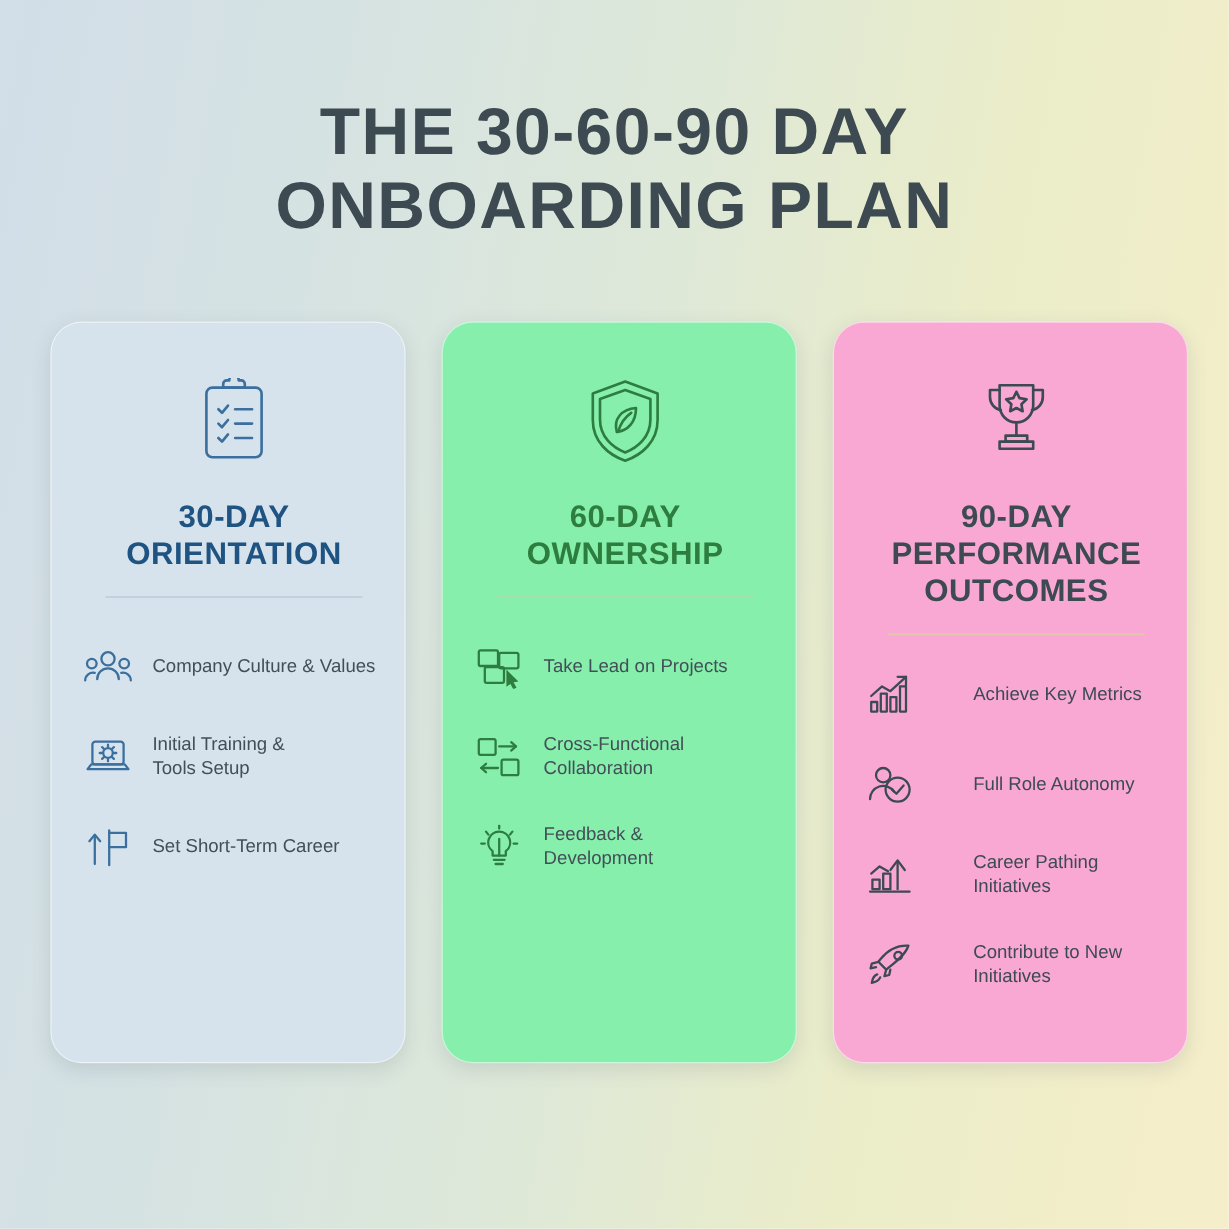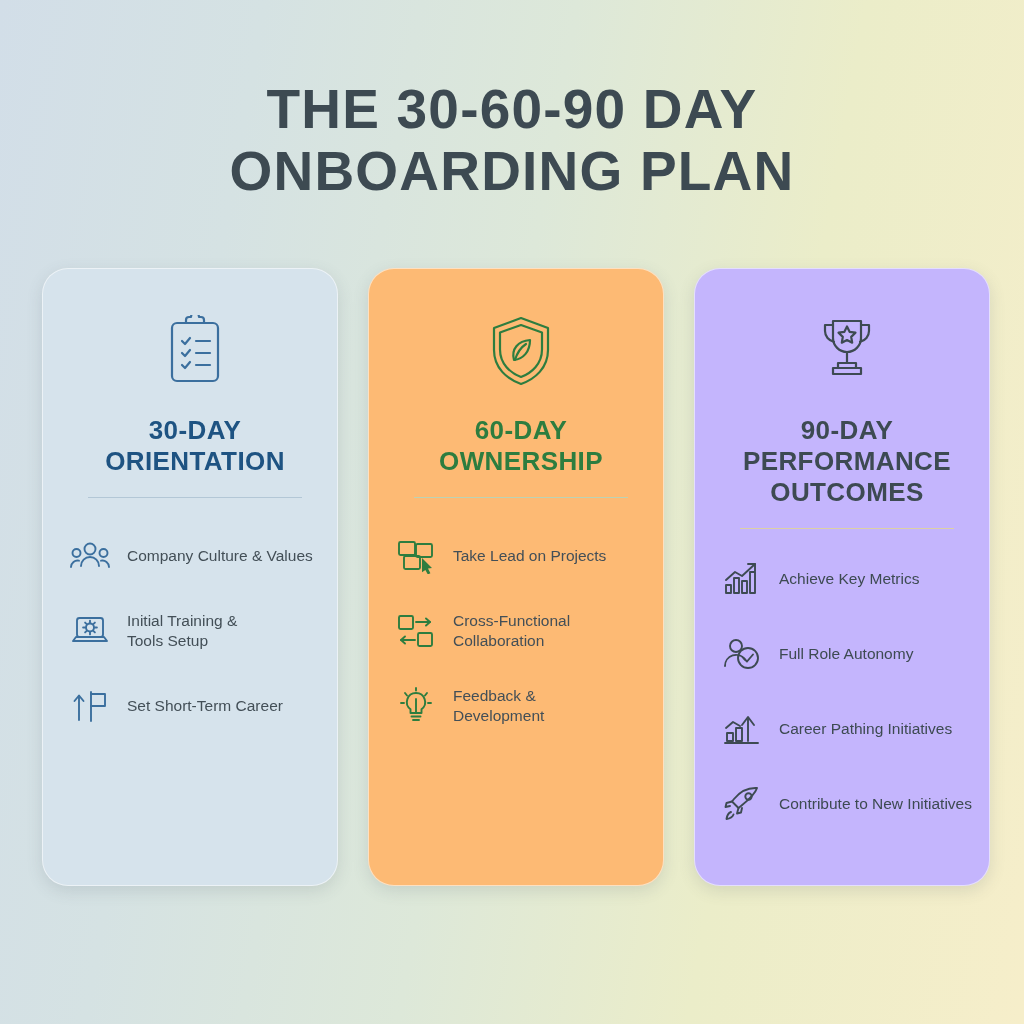--- a/index.html
+++ b/index.html
@@ -50,22 +50,22 @@
     width: 296px;
     height: 618px;
     border-radius: 26px;
     box-sizing: border-box;
     padding: 28px 16px 0 26px;
     position: relative;
     box-shadow: 0 5px 16px rgba(80, 95, 105, 0.16);
     border: 1px solid rgba(255,255,255,0.55);
   }
   .card-blue  { background: #d6e3ec; }
-  .card-green { background: #fdba74; }
-  .card-amber { background: #c4b5fd; }
+  .card-green { background: #86efac; }
+  .card-amber { background: #f9a8d4; }
 
   
   .card-icon {
     height: 92px;
     display: flex;
     align-items: center;
     justify-content: center;
     margin-top: 8px;
   }
 
@@ -110,21 +110,21 @@
     height: 42px;
     display: flex;
     align-items: center;
     justify-content: center;
   }
   .item-label {
     font-size: 15.5px;
     line-height: 20px;
     color: #434f57;
   }
-  .card-amber .item-label { color: #3d4a52; }
+  .card-amber .item-label { color: #3d4a52; margin-left: 32px; }
 
   svg { display: block; }
 </style>
 </head>
 <body>
 
 <div class="title-wrap">
   <div class="title-line">THE 30-60-90 DAY</div>
   <div class="title-line">ONBOARDING PLAN</div>
 </div>

